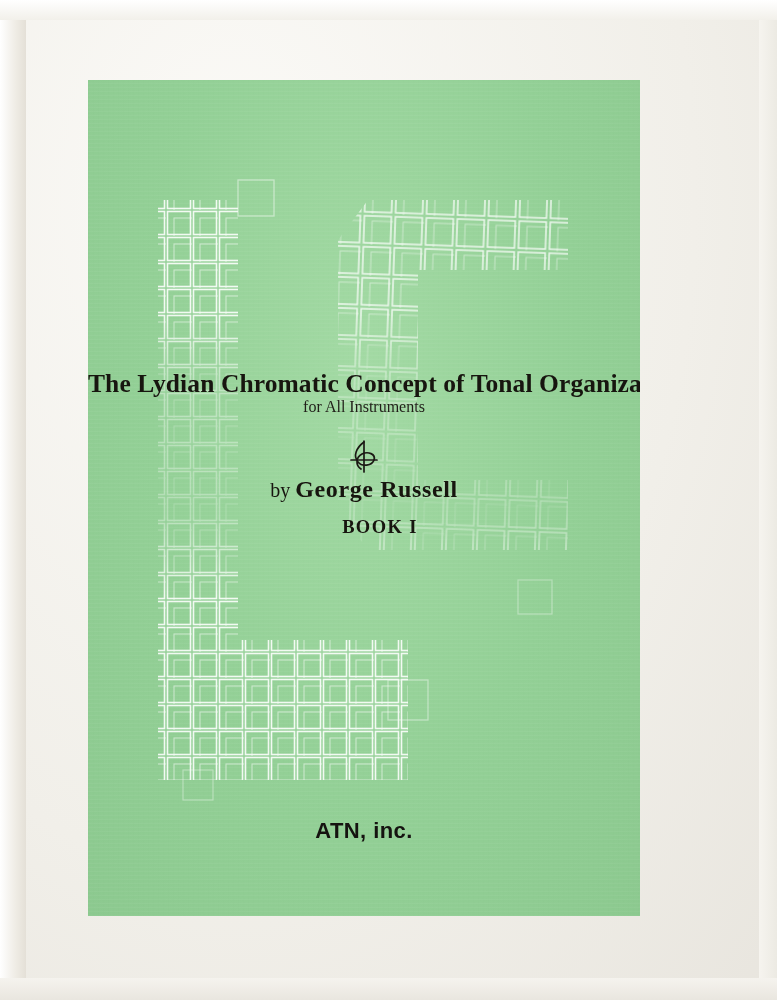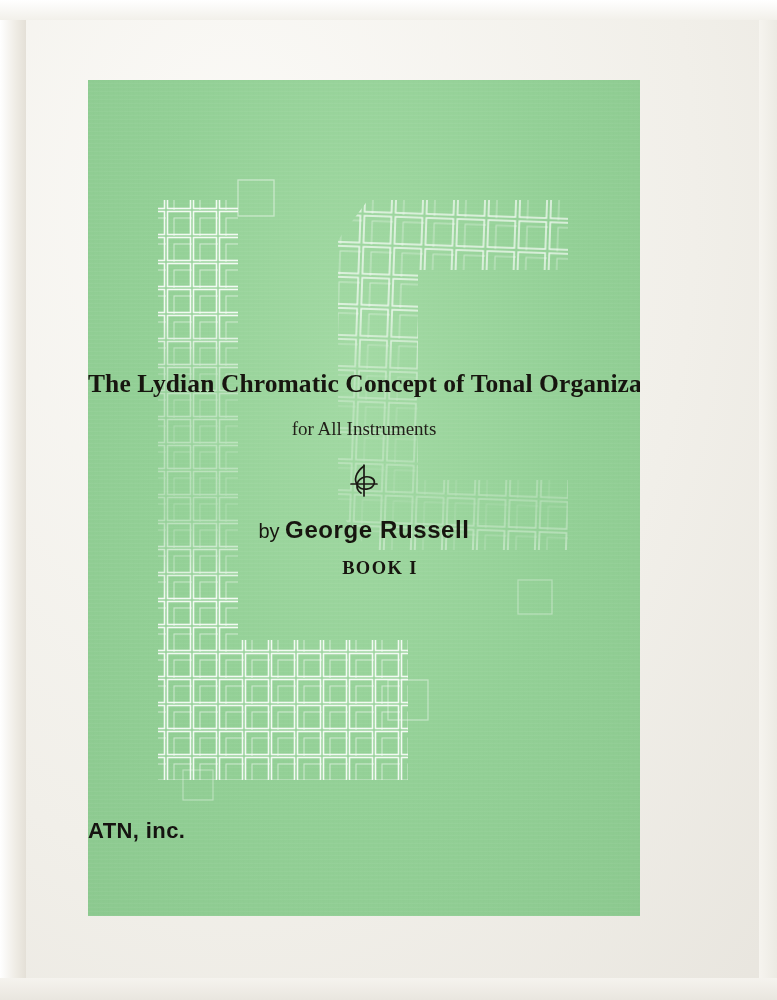--- a/index.html
+++ b/index.html
@@ -97,35 +97,35 @@
     font-family: "Liberation Serif", serif;
     font-size: 25.5px;
     font-weight: 700;
     letter-spacing: 0.1px;
     line-height: 1.1;
     white-space: nowrap;
     color: #17150f;
   }
   #subtitle {
     font-family: "Liberation Serif", serif;
-    font-size: 19px;
+    font-size: 16px;
     font-weight: 400;
-    margin-top: 20px;
+    margin-top: 0;
     color: #211f19;
   }
   #publisher-mark {
     margin-top: 22px;
     height: 38px;
     display: flex;
     align-items: center;
     justify-content: center;
   }
   #author-line {
-    margin-top: 16px;
-    font-family: Liberation Sans, sans-serif;
+    margin-top: 0;
+    font-family: Liberation Serif, serif;
     font-size: 24px;
     color: #17150f;
   }
   #author-line .by {
     font-weight: 400;
     font-size: 20px;
   }
   #author-line .name {
     font-weight: 700;
     letter-spacing: 0.6px;
@@ -139,20 +139,21 @@
     color: #17150f;
     margin-left: 32px;
   }
 
   
   #imprint {
     position: absolute;
     left: 0;
     right: 0;
     bottom: 72px;
+    text-align: center;
     font-family: "Liberation Sans", sans-serif;
     font-size: 22px;
     font-weight: 700;
     letter-spacing: 0.4px;
     color: #151310;
   }
 </style>
 </head>
 <body>
 

